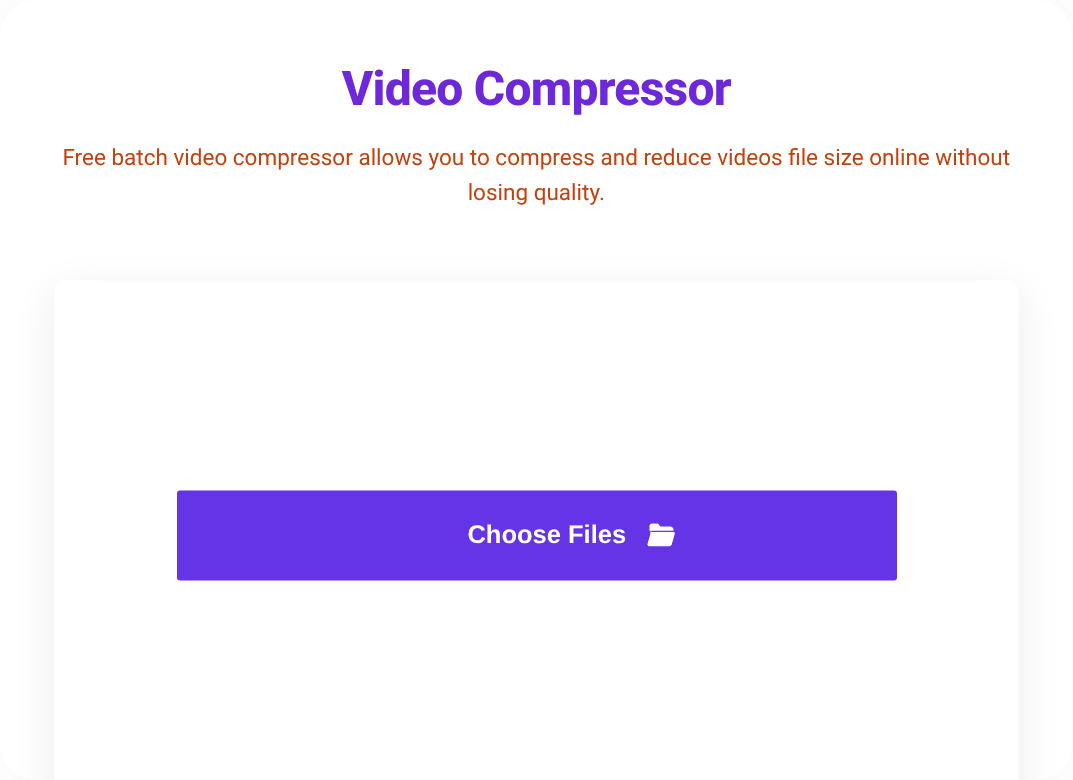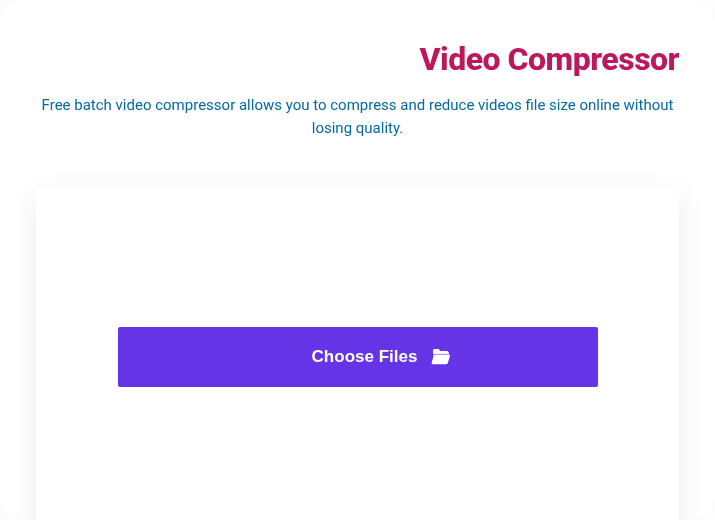--- a/index.html
+++ b/index.html
@@ -18,28 +18,28 @@
       width: 100%;
       height: 100%;
       background: #fff;
       border-radius: 24px;
       padding: 40px 36px 0 36px;
       box-shadow: 0 0 30px rgba(0,0,0,0.04);
     }
     .page-title {
       font-size: 32px;
       font-weight: 800;
-      color: #be185d;
-      text-align: right;
+      color: #6d28d9;
+      text-align: center;
       letter-spacing: -0.5px;
       margin-bottom: 16px;
     }
     .page-subtitle {
       font-size: 15px;
-      color: #0369a1;
+      color: #c2410c;
       text-align: center;
       line-height: 1.5;
       max-width: 640px;
       margin: 0 auto 48px auto;
     }
     .upload-card {
       background: #fff;
       border-radius: 8px;
       box-shadow: 0 8px 30px rgba(0,0,0,0.08);
       padding: 140px 80px 160px 80px;

